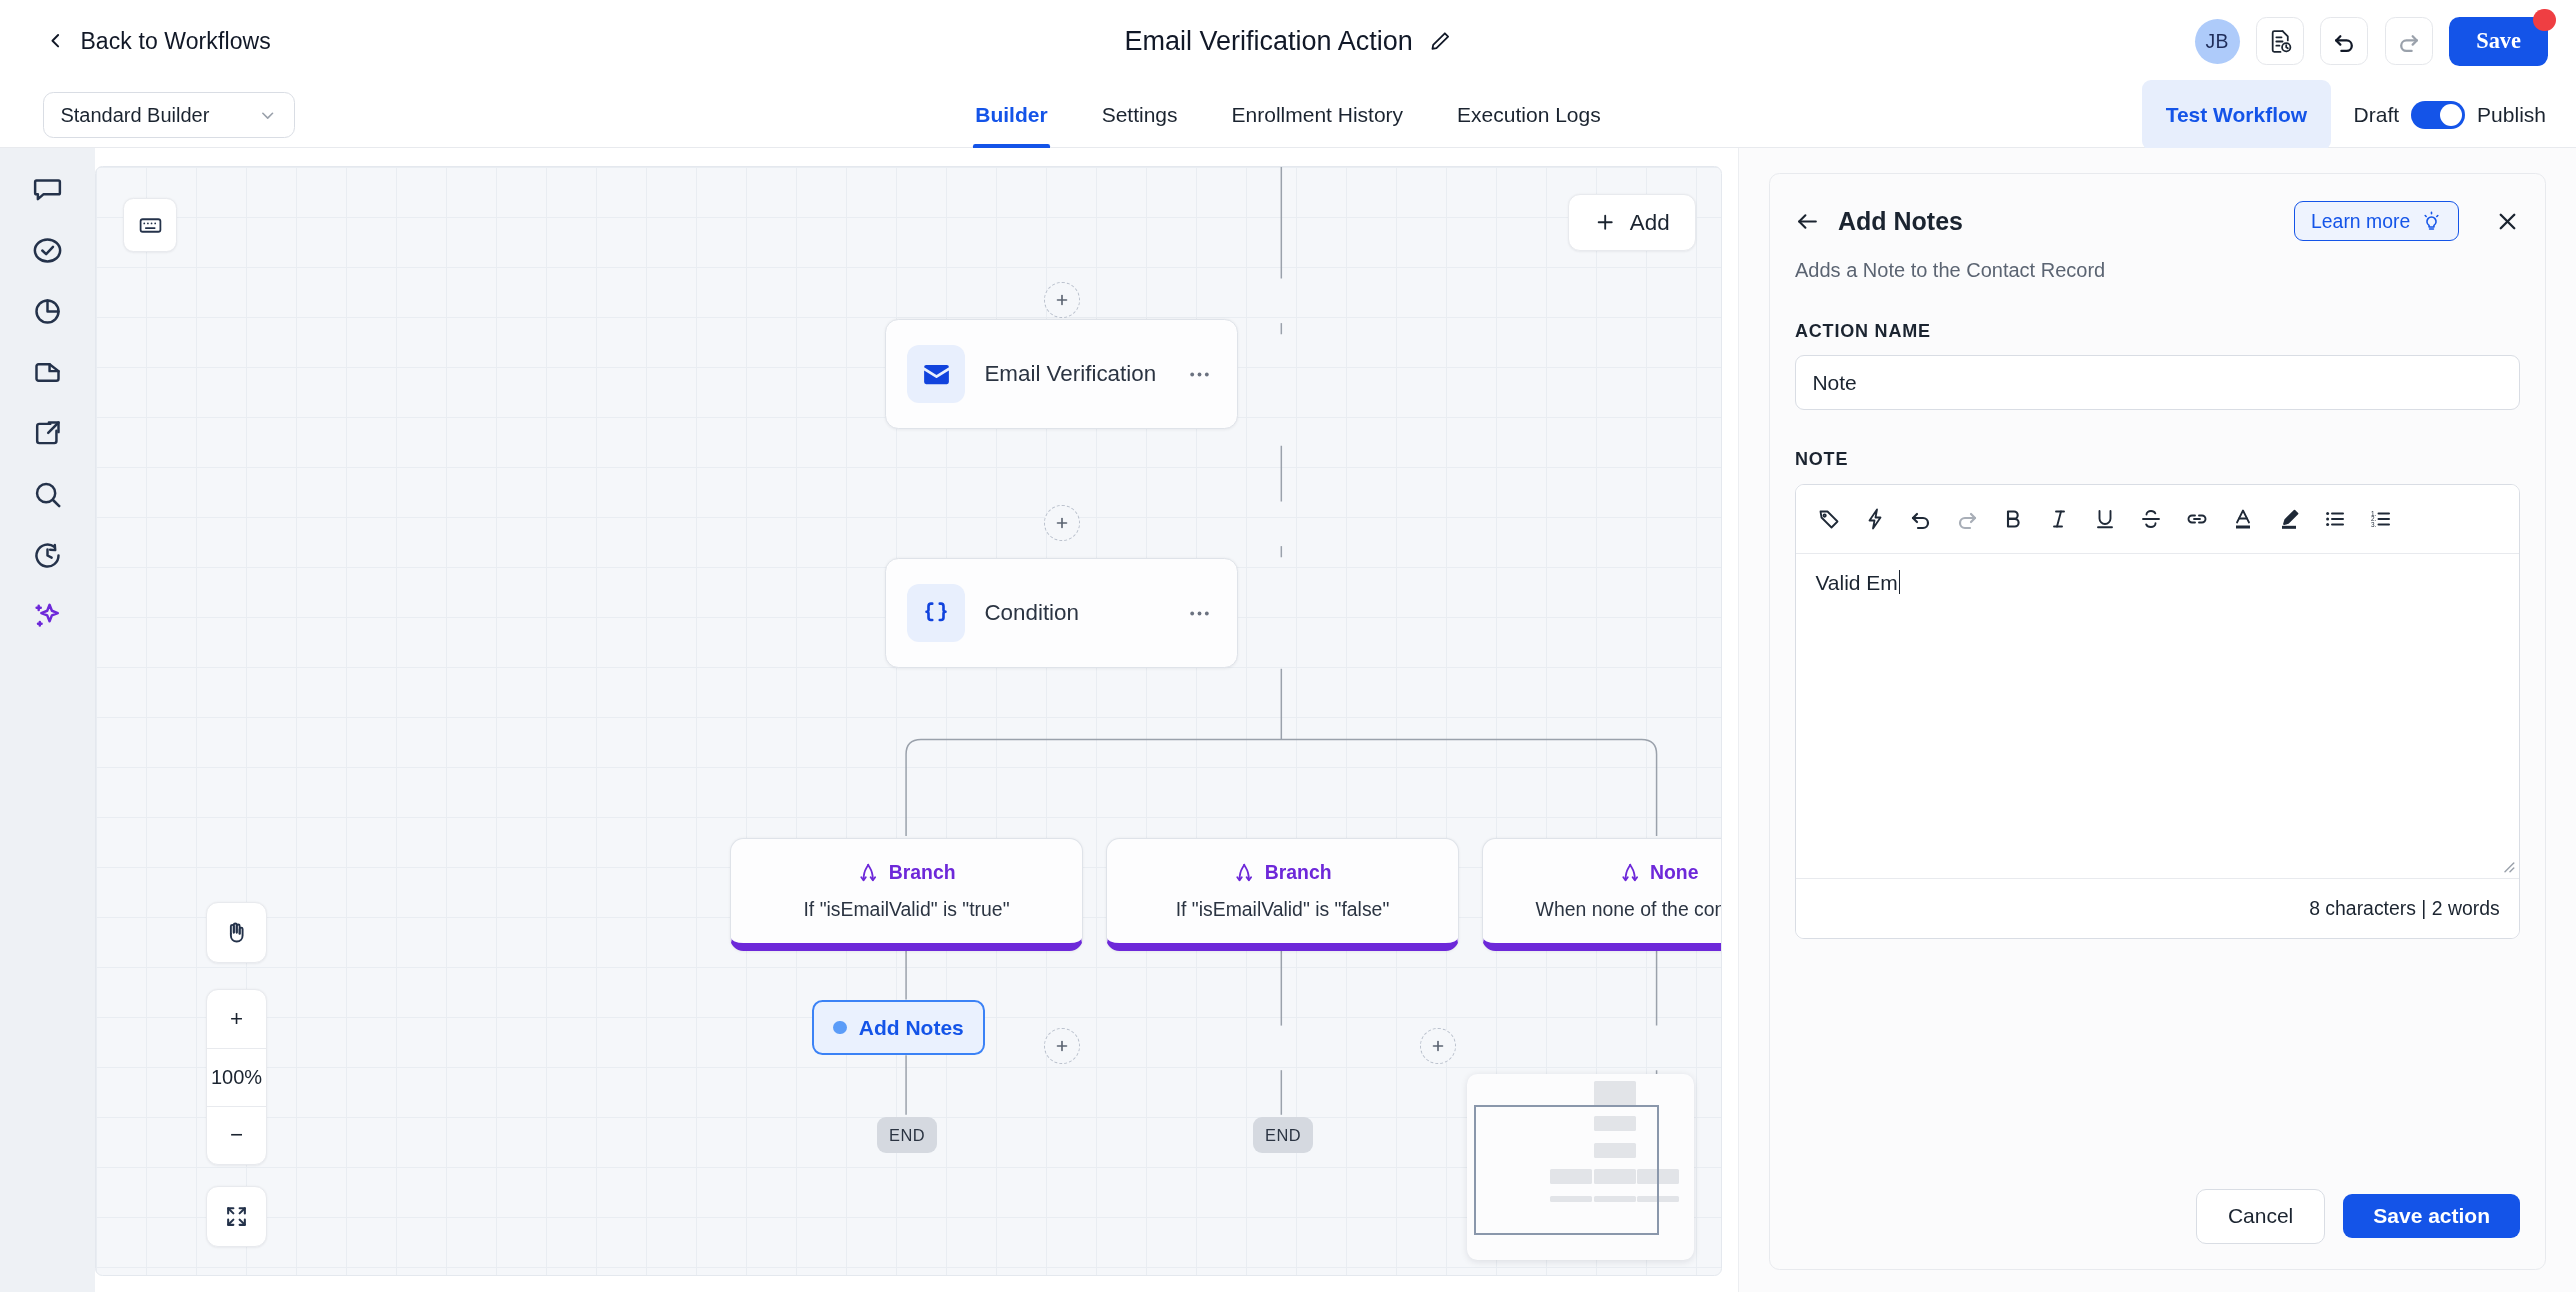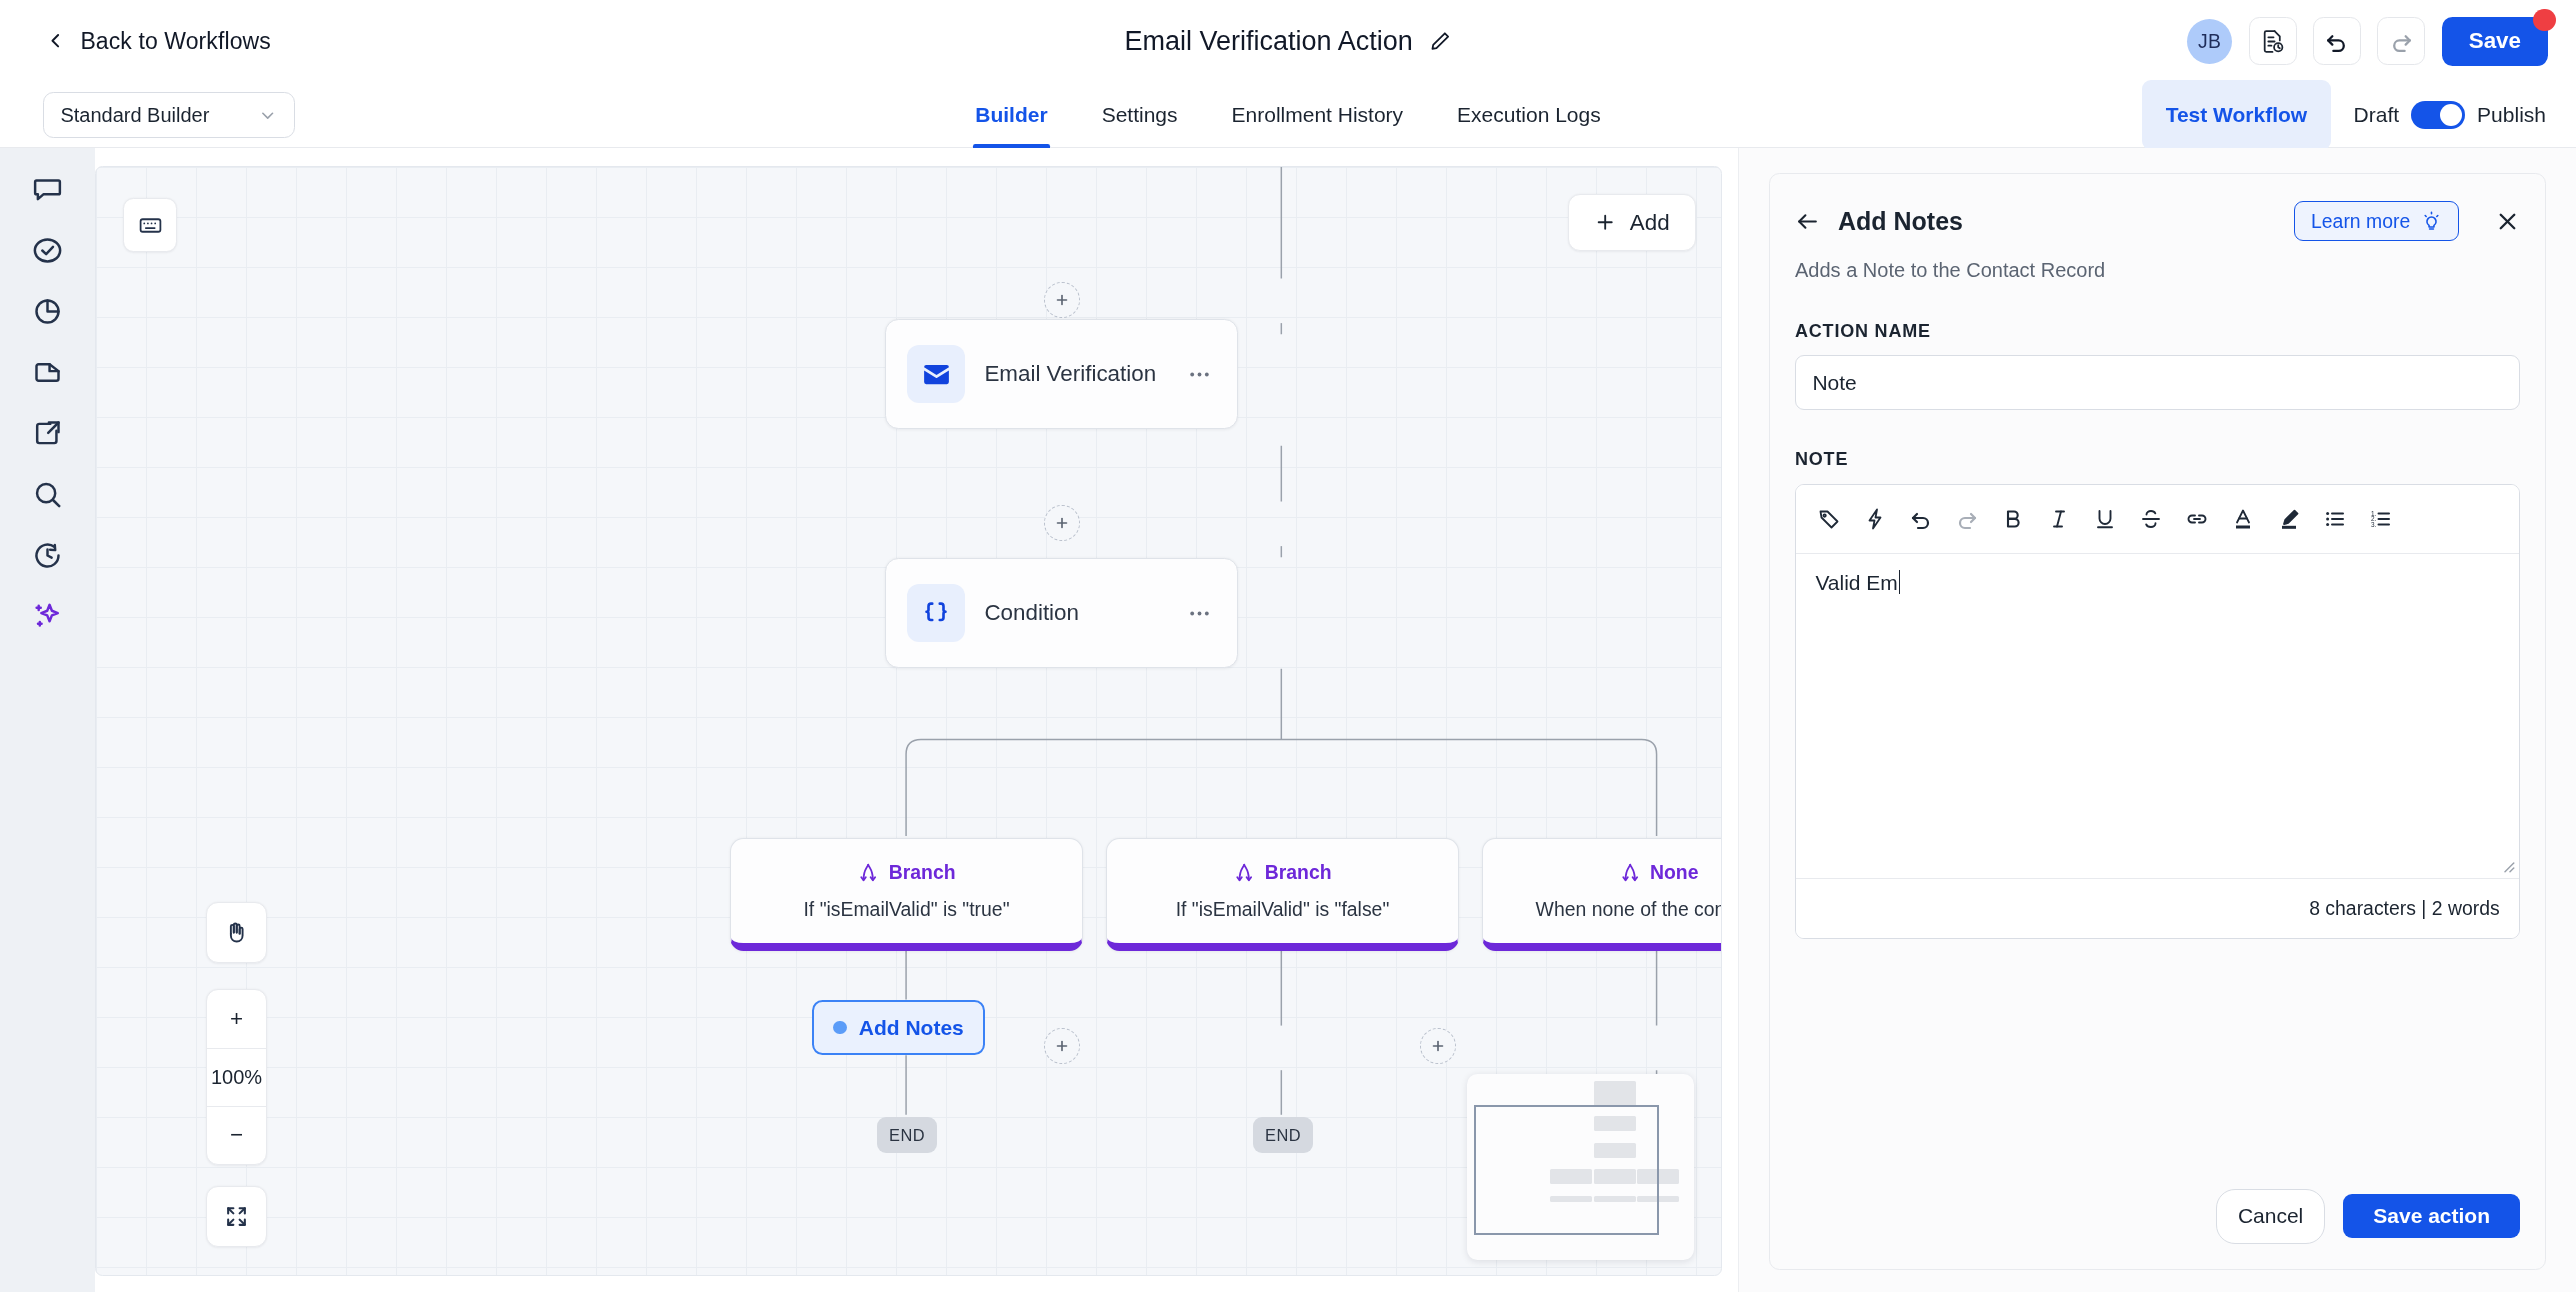--- a/index.html
+++ b/index.html
@@ -45,21 +45,21 @@
   .icon-btn {
     width: 48px; height: 48px; border-radius: 10.4px;
     border: 1.1px solid #e5e7eb; background: #fff;
     display: flex; align-items: center; justify-content: center;
     cursor: pointer;
   }
   .save-btn {
     position: relative;
     height: 49px; padding: 0 27px; border-radius: 10.4px;
     background: #1454e8; color: #fff; border: none;
-    font-size: 22.4px; font-family: Liberation Sans, sans-serif; font-weight: 700;
+    font-size: 22.4px; font-family: Liberation Serif, serif; font-weight: 700;
     display: flex; align-items: center; justify-content: center; cursor: pointer;
   }
   .save-dot {
     position: absolute; right: -7.5px; top: -7.5px;
     width: 22.4px; height: 22.4px; border-radius: 50%; background: #ef3e42;
   }
 
   
   .subbar {
     position: absolute; left: 0; top: 82px; width: 2576px; height: 66px;
@@ -295,21 +295,21 @@
   .editor-footer {
     height: 60px; border-top: 1.1px solid #e8eaee; background: #fff;
     display: flex; align-items: center; justify-content: flex-end;
     padding-right: 19.4px; font-size: 19.4px; color: #1b2430;
   }
   .panel-actions {
     position: absolute; right: 25px; bottom: 25px;
     display: flex; align-items: center; gap: 18px;
   }
   .btn-cancel {
-    height: 55px; padding: 0 21px; border-radius: 19px; background: #fff;
+    height: 55px; padding: 0 31px; border-radius: 10px; background: #fff;
     border: 1.1px solid #d9dde4; font-size: 21px; color: #1b2430;
     font-family: inherit; cursor: pointer;
   }
   .btn-save-action {
     height: 44px; padding: 0 30px; border-radius: 9px; background: #1454e8;
     border: none; font-size: 21px; color: #fff; font-weight: 700;
     font-family: inherit; cursor: pointer;
   }
 </style>
 </head>

